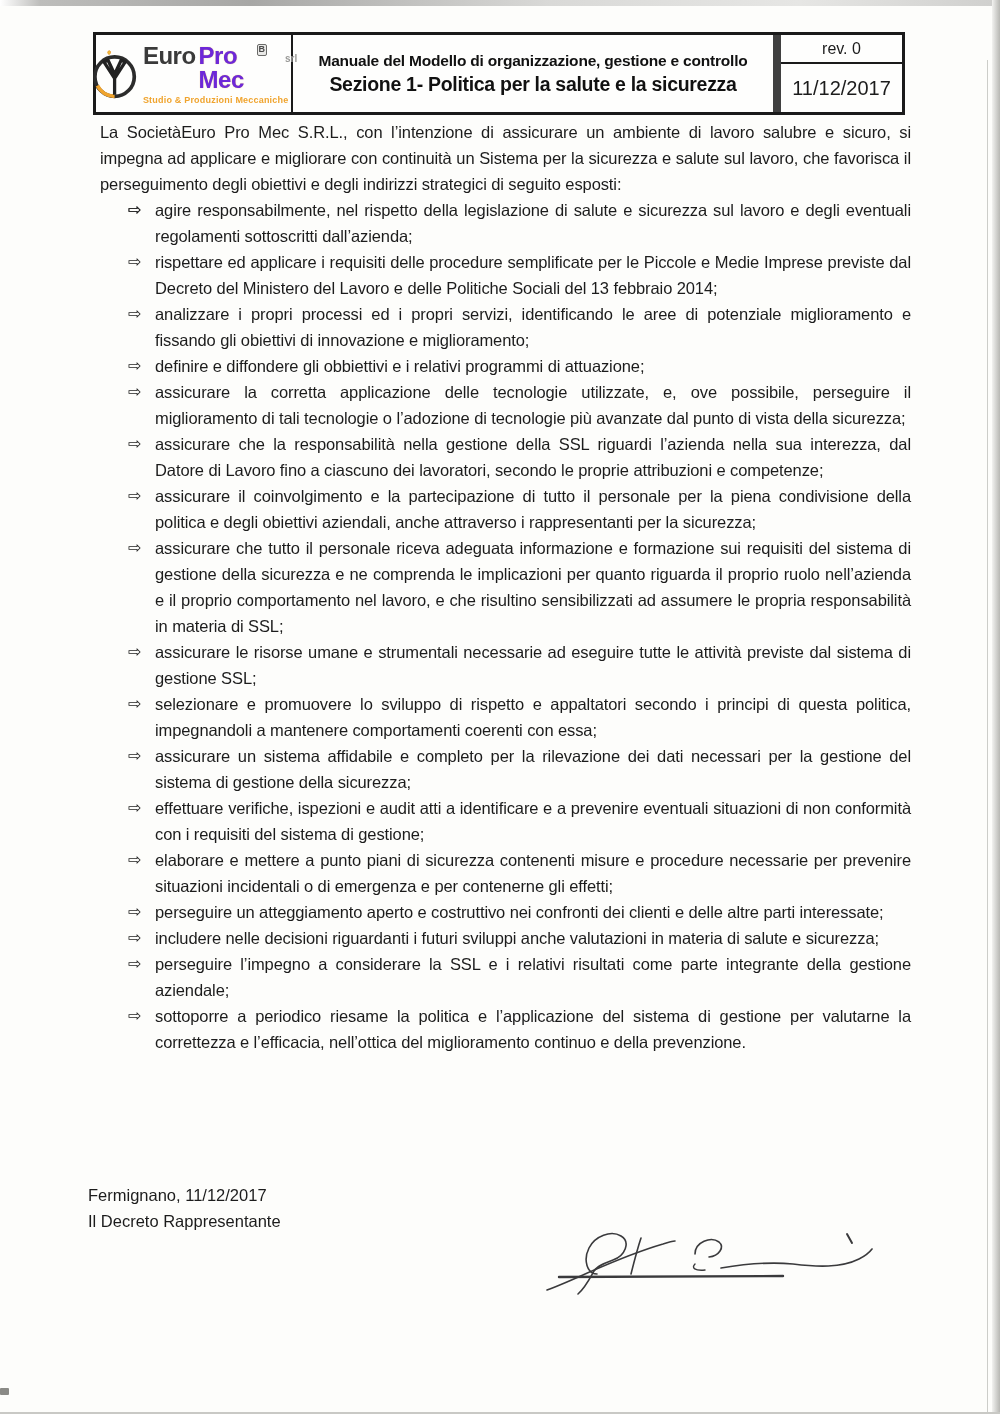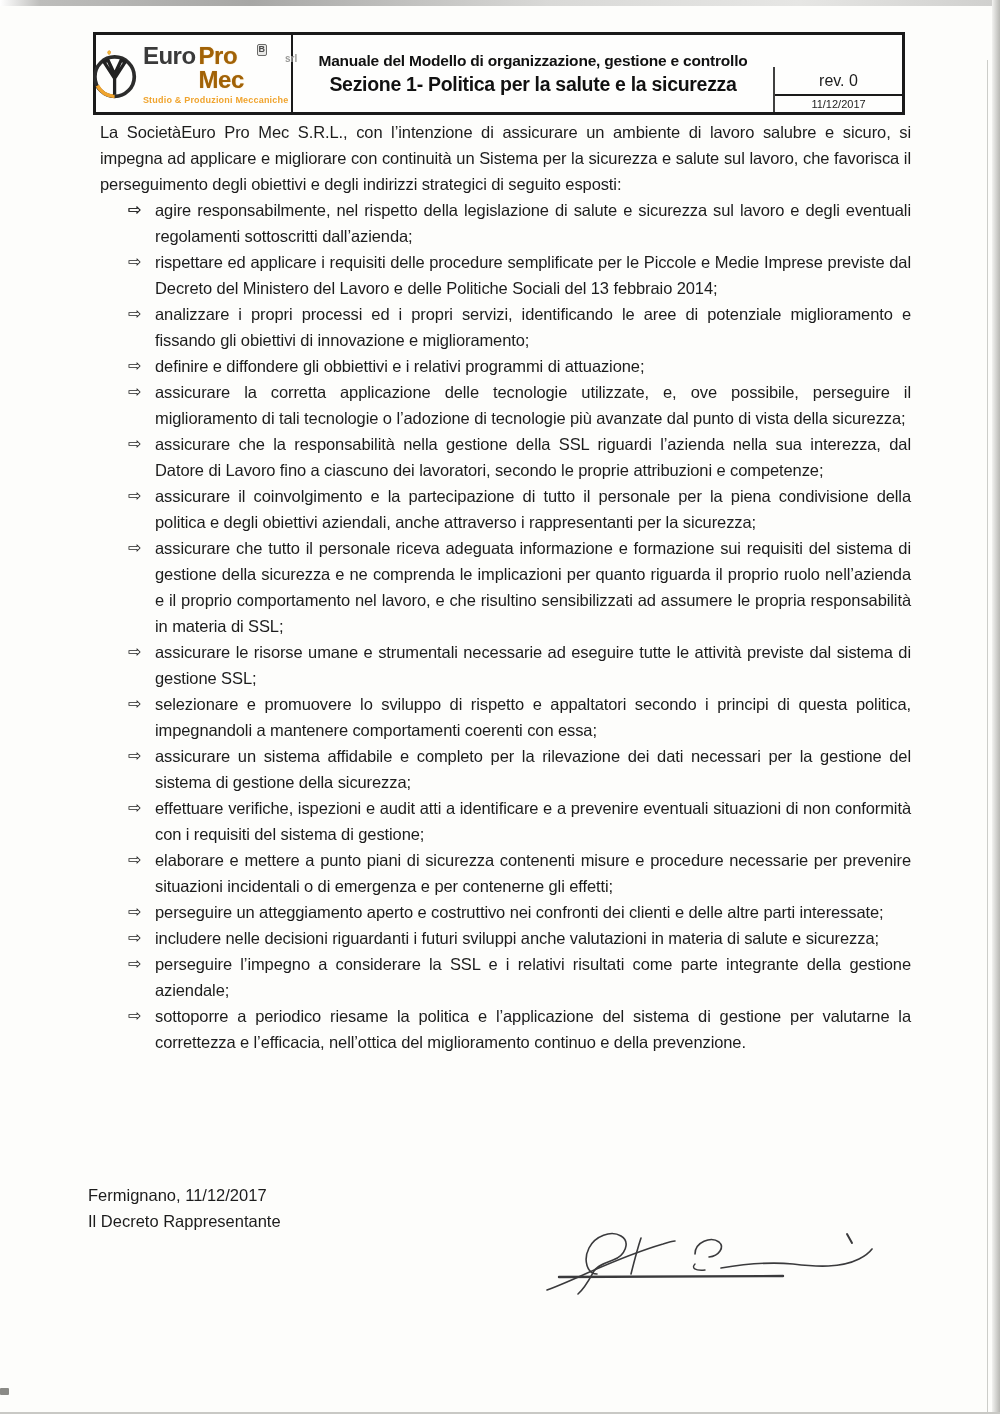--- a/index.html
+++ b/index.html
@@ -20,31 +20,31 @@
 
   
   .header-table{position:absolute;left:93px;top:32px;width:812px;height:83px;
     border:3px solid #1a1a1a;display:flex;box-sizing:border-box;background:#fefefd;}
   .cell-logo{width:197px;border-right:2px solid #1a1a1a;box-sizing:border-box;
     display:flex;align-items:center;justify-content:center;}
   .cell-title{flex:1;display:flex;flex-direction:column;align-items:center;justify-content:center;
     gap:3px;box-sizing:border-box;padding:16px 4px;}
   .title-line1{font-weight:bold;font-size:15.5px;letter-spacing:-0.2px;white-space:nowrap;color:#111;}
   .title-line2{font-weight:bold;font-size:19.5px;letter-spacing:-0.3px;white-space:nowrap;color:#111;}
-  .cell-rev{width:129px;border-left:2px solid #404040;box-sizing:border-box;display:flex;flex-direction:column;margin-top:32px;}
+  .cell-rev{width:129px;border-left:8px solid #404040;box-sizing:border-box;display:flex;flex-direction:column;}
   .rev-top{height:29px;border-bottom:2px solid #1a1a1a;box-sizing:border-box;
     display:flex;align-items:center;justify-content:center;font-size:16px;}
-  .rev-bottom{flex:1;display:flex;align-items:center;justify-content:center;font-size:11px;}
+  .rev-bottom{flex:1;display:flex;align-items:center;justify-content:center;font-size:20px;}
 
   
   .logo-wrap{display:flex;align-items:center;gap:4px;transform:translateY(1px);}
   .logo-text{display:flex;flex-direction:column;align-items:flex-start;}
   .logo-brandline{display:flex;align-items:baseline;line-height:1;}
   .logo-euro{font-weight:bold;font-size:24px;color:#3a3a3a;letter-spacing:-0.5px;}
-  .logo-promec{font-weight:bold;font-size:24px;color:#a16207;letter-spacing:-0.5px;margin-left:3px;
+  .logo-promec{font-weight:bold;font-size:24px;color:#6d28d9;letter-spacing:-0.5px;margin-left:3px;
     text-shadow:0 0 1px #e0b36b;}
   .logo-sup{font-weight:bold;font-size:9px;color:#4a4a4a;background:#e9e9e7;border:1px solid #6b6b69;
     border-radius:2px;padding:0 1px;margin-left:2px;transform:translateY(-12px);line-height:1.1;}
   .logo-srl{font-size:10px;color:#9a9a98;font-weight:bold;margin-left:18px;transform:translateY(-2px);}
   .logo-tagline{font-size:9px;font-weight:bold;color:#f0a42e;margin-top:3px;letter-spacing:0.2px;text-align:right;}
 
   
   .content{position:absolute;left:100px;top:119px;width:811px;font-size:16.5px;
     line-height:26px;letter-spacing:-0.1px;color:#1c1c1c;}
   .intro{margin:0;text-align:justify;}

